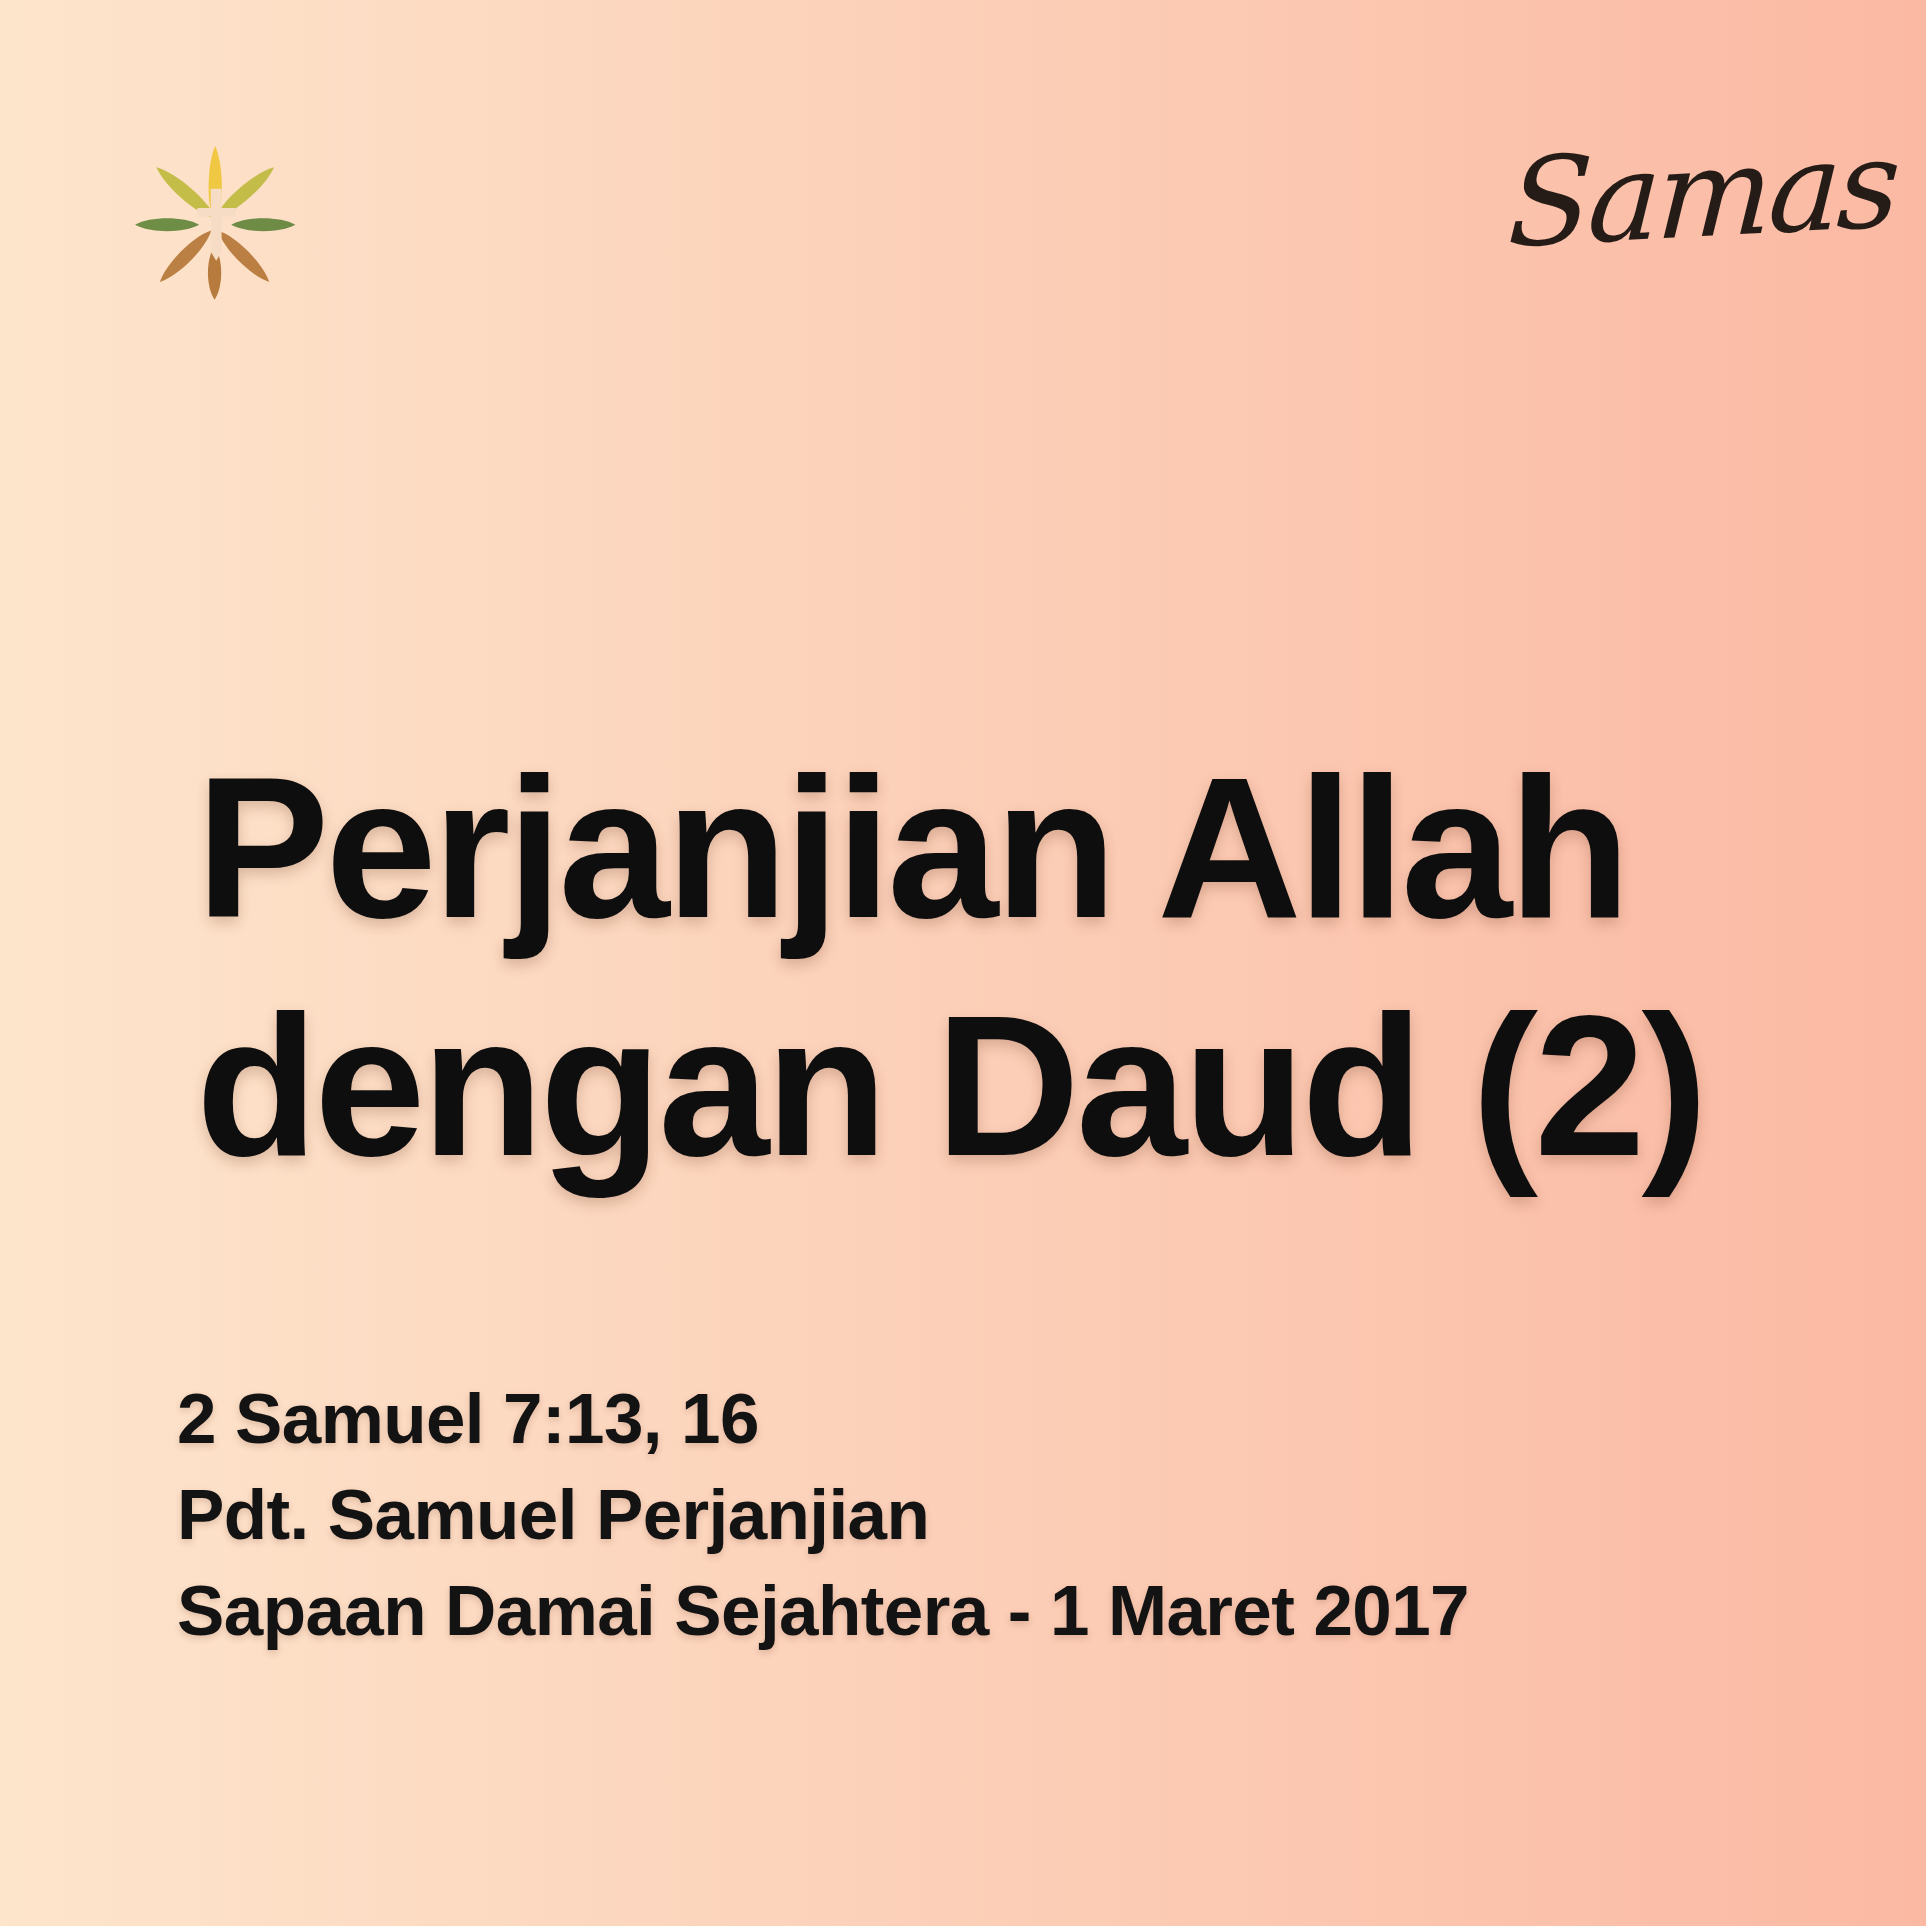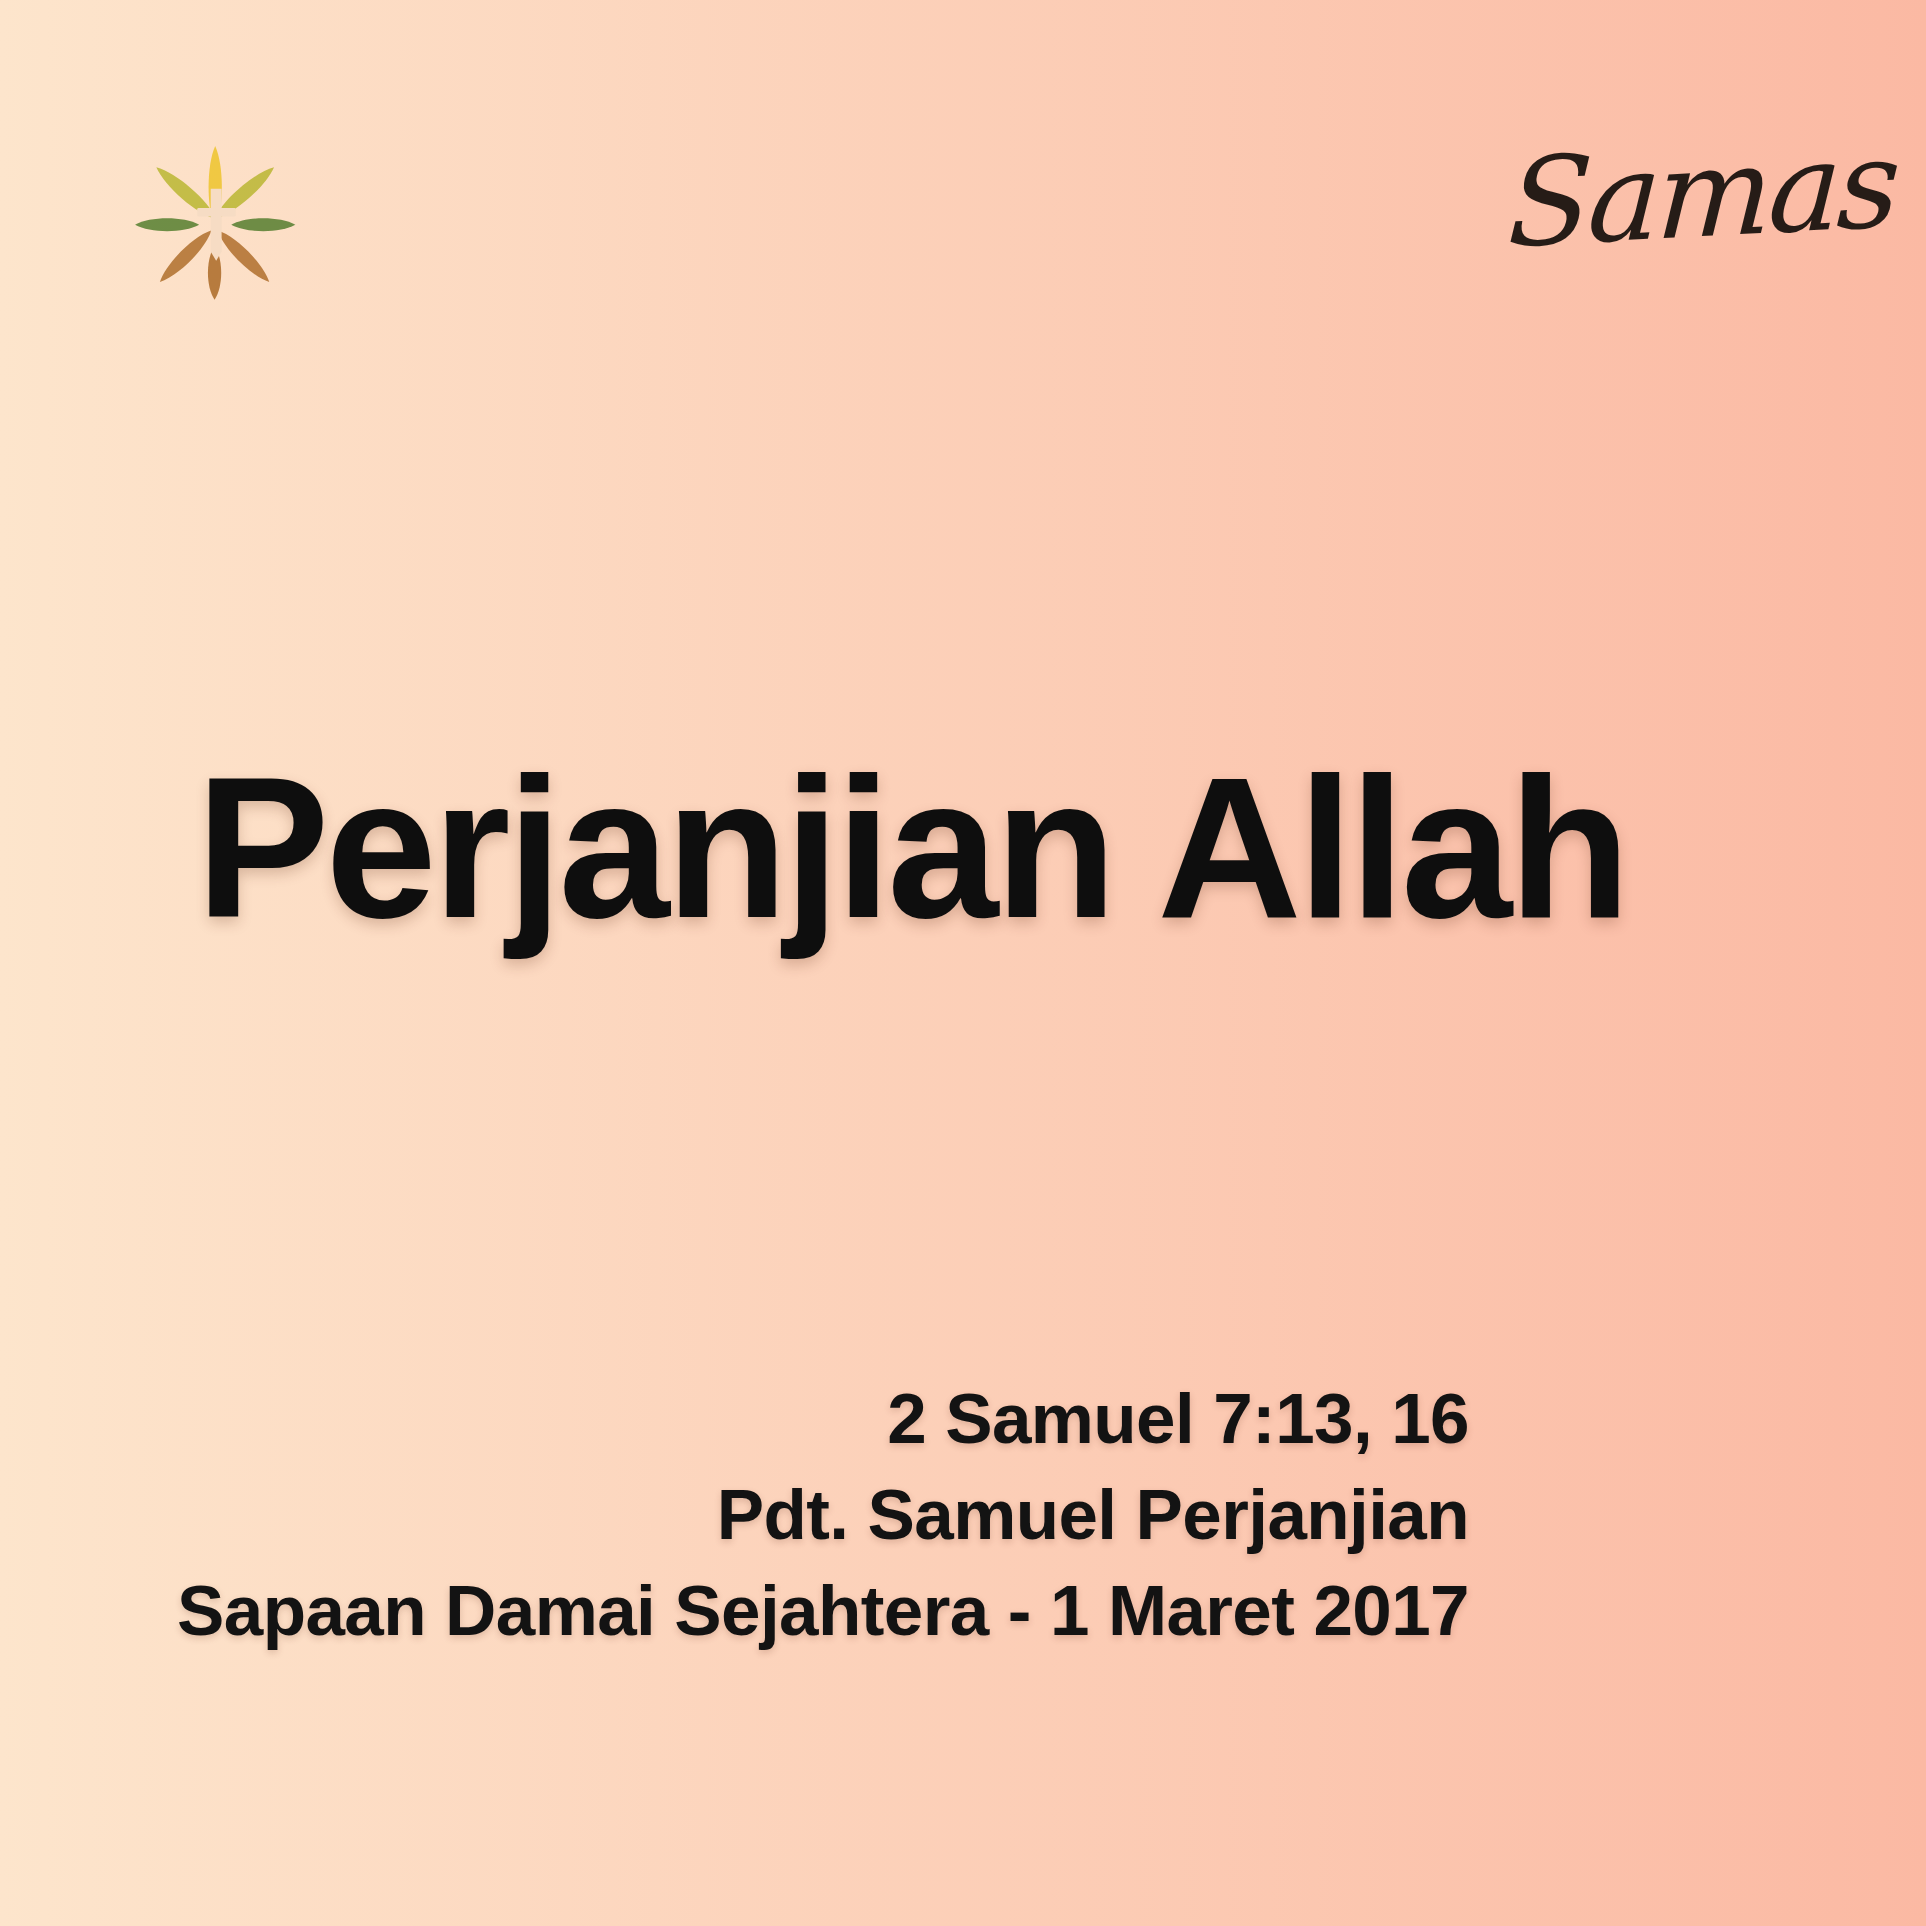--- a/index.html
+++ b/index.html
@@ -53,21 +53,20 @@
   .details {
     position: absolute;
     left: 177px;
     top: 1371px;
     font-size: 71px;
     line-height: 96px;
     font-weight: 700;
     letter-spacing: -0.6px;
     color: #131313;
     text-shadow: 0 3.2px 7.7px rgba(90, 35, 15, 0.18);
-    text-align: right;
   }
 </style>
 </head>
 <body>
 
 <div class="canvas">
 
   <svg class="logo" viewBox="0 0 262 272">
     <defs>
       <path id="lens" d="M0,-1 C0.46,-0.52 0.46,0.52 0,1 C-0.46,0.52 -0.46,-0.52 0,-1 Z"></path>
@@ -88,20 +87,21 @@
     <g fill="#F6DCC4">
       <path d="M129 96 H146 V194 L137.5 208 L129 194 Z"></path>
       <rect x="108" y="126" width="60" height="13" rx="2"></rect>
     </g>
   </svg>
 
   <div class="brand">Samas</div>
 
   <div class="title">
     <div>Perjanjian Allah</div>
+    <div>dengan Daud (2)</div>
   </div>
 
   <div class="details">
     <div>2 Samuel 7:13, 16</div>
     <div>Pdt. Samuel Perjanjian</div>
     <div>Sapaan Damai Sejahtera - 1 Maret 2017</div>
   </div>
 
 </div>
 

